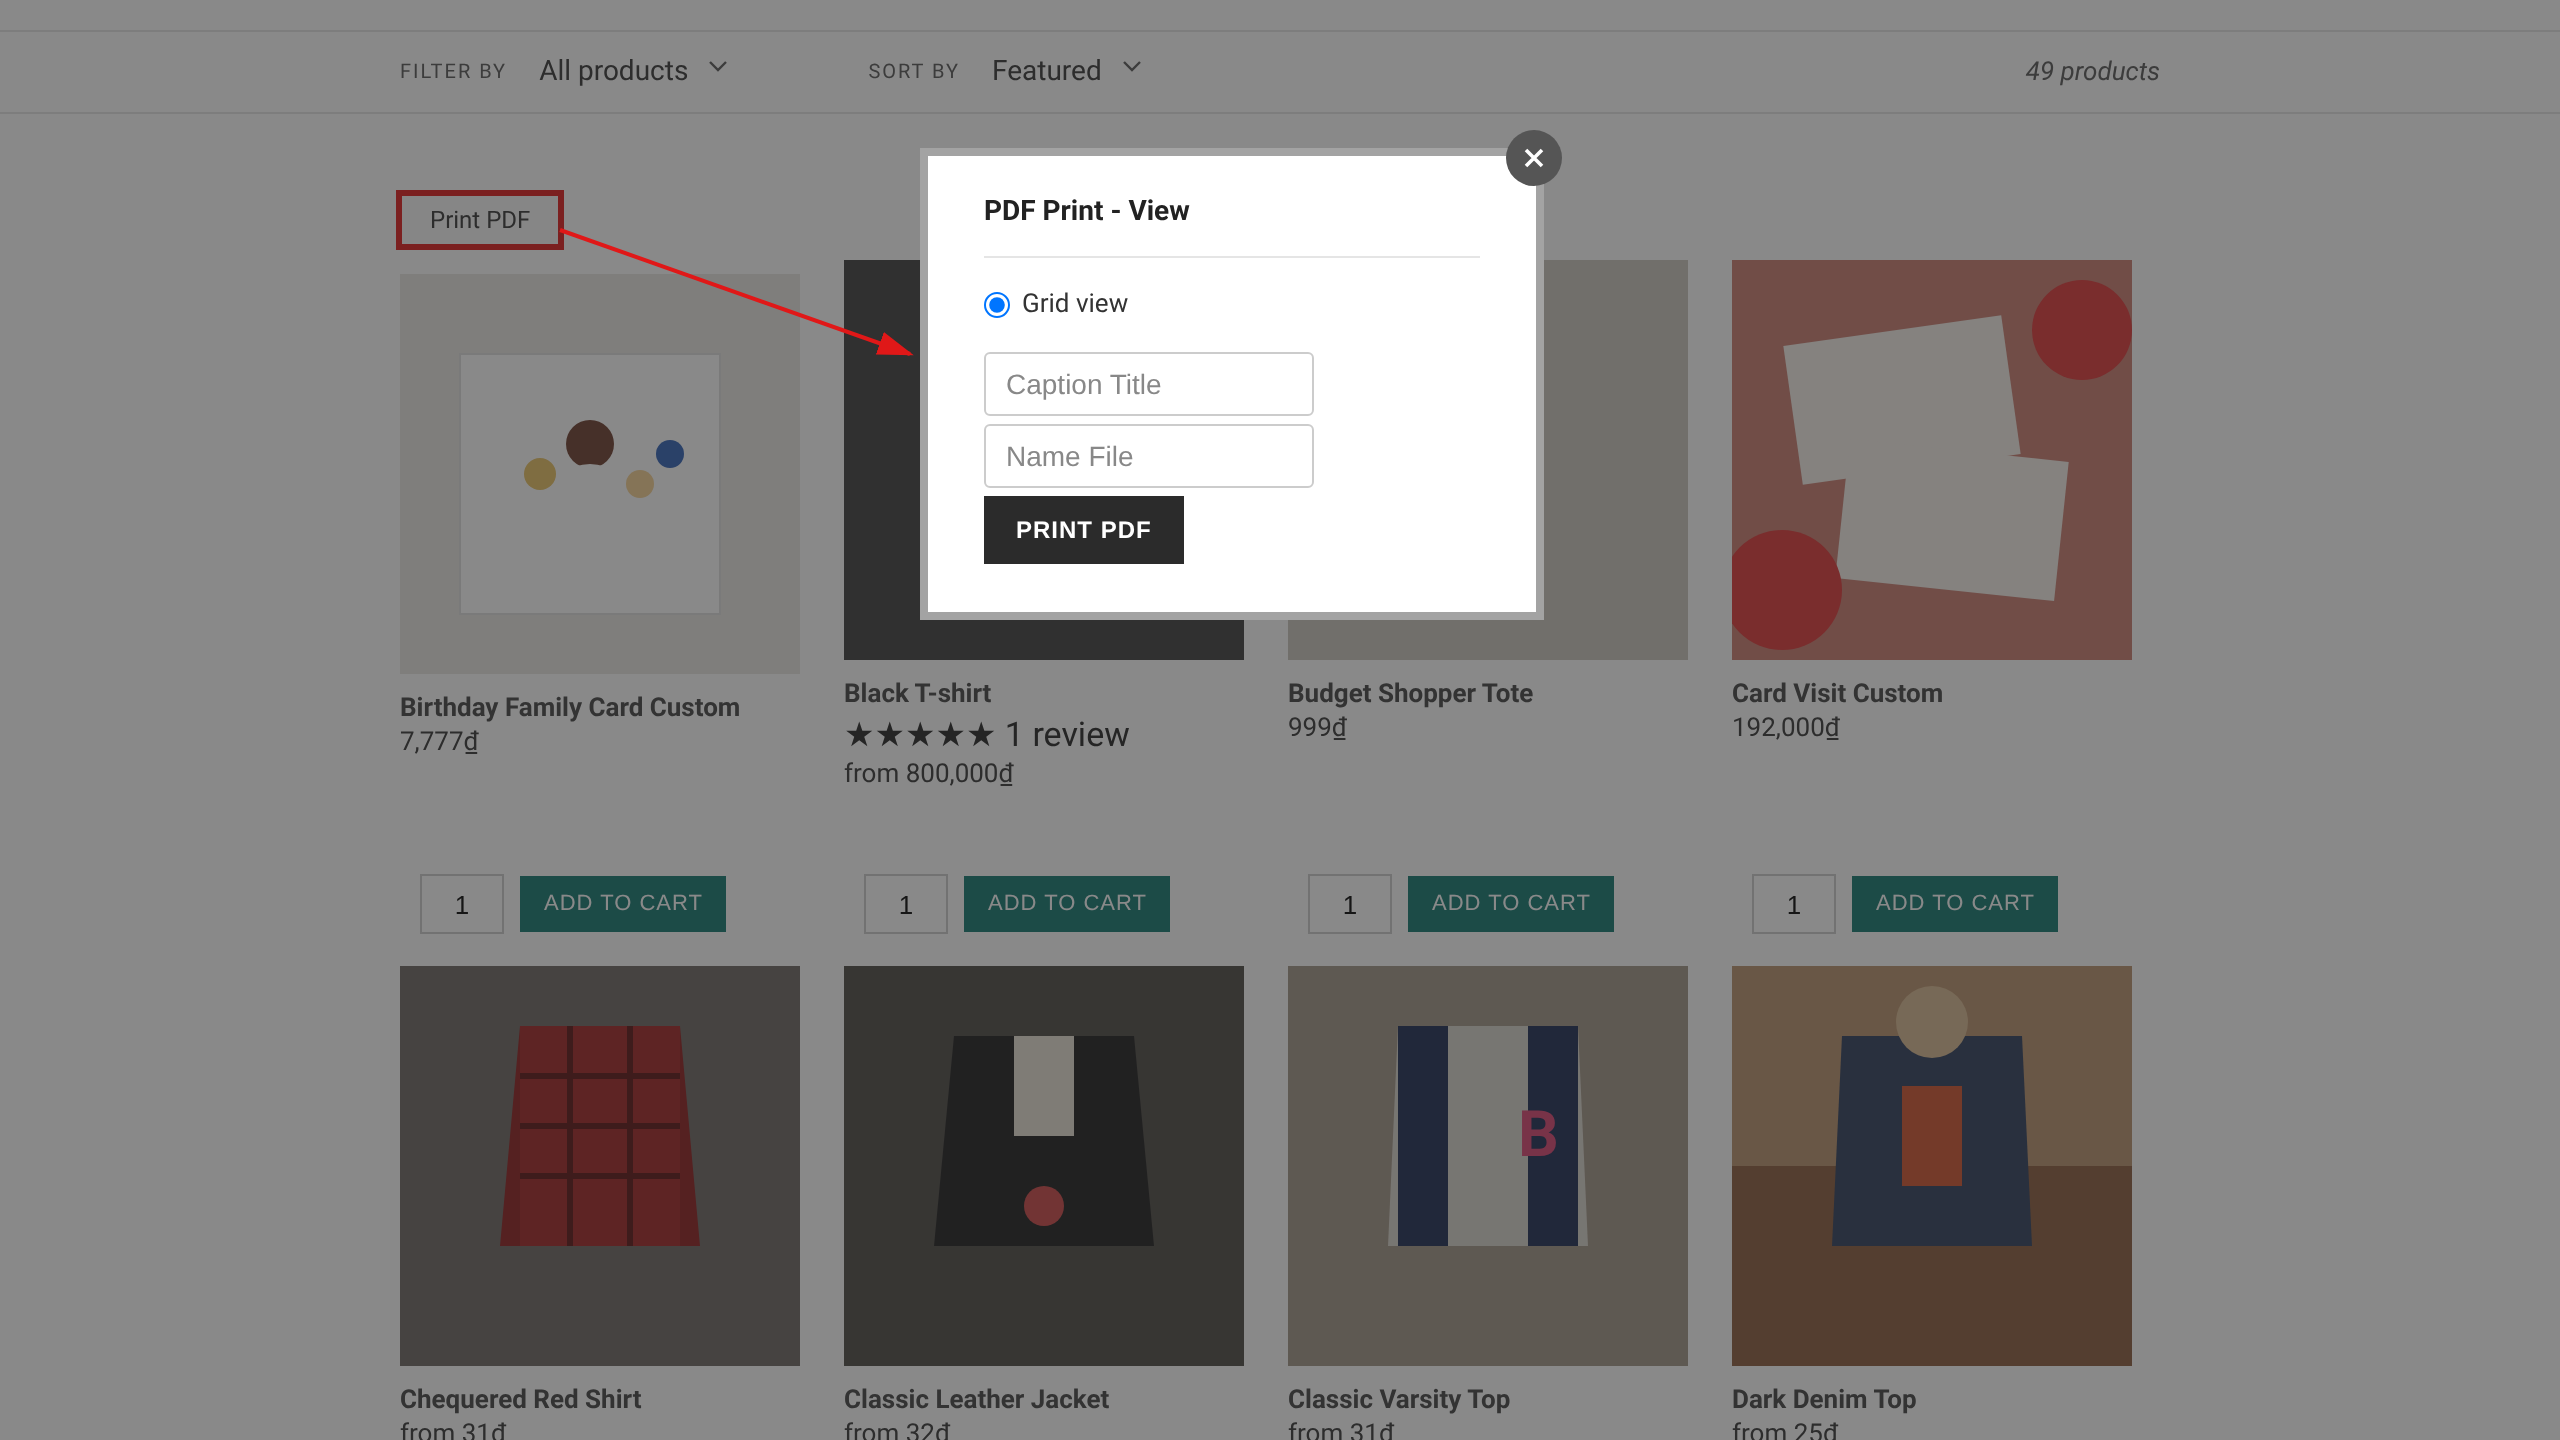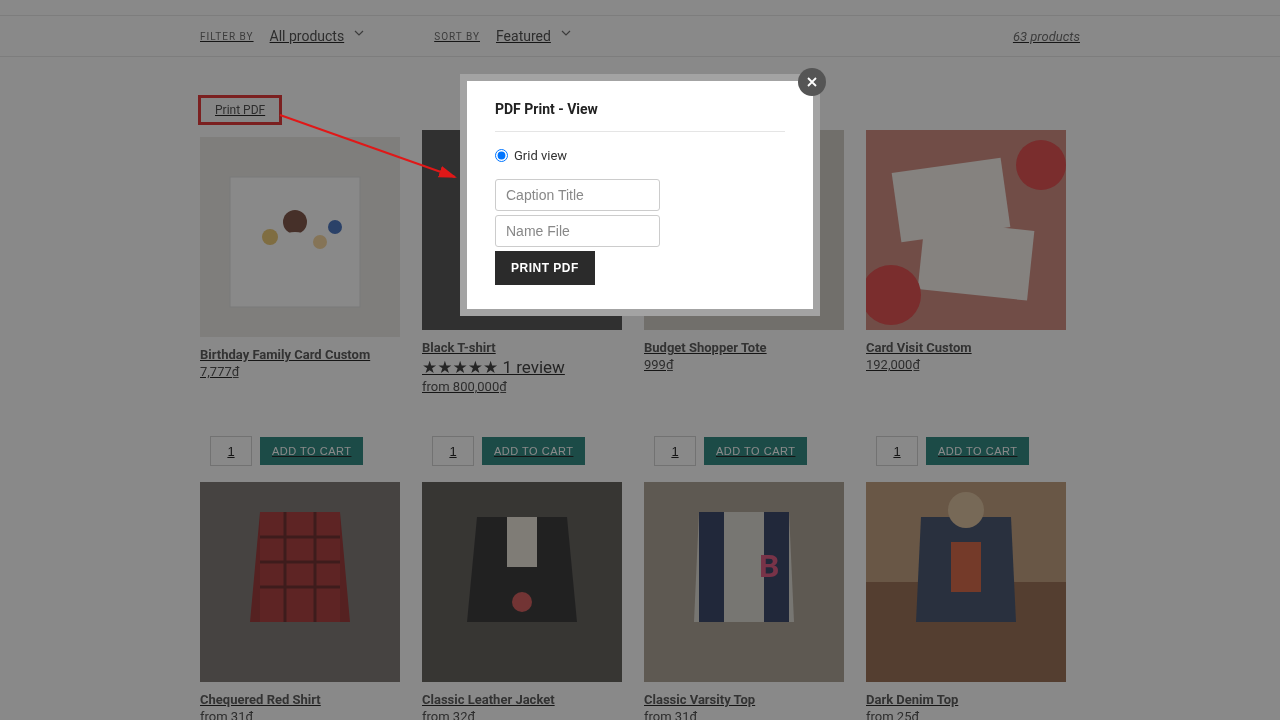--- a/index.html
+++ b/index.html
@@ -1,17 +1,17 @@
 <!DOCTYPE html>
 <html><head>
 <meta charset="utf-8">
 <style>
 * { box-sizing: border-box; margin: 0; padding: 0; }
 body { font-family: -apple-system, BlinkMacSystemFont, "Segoe UI", Roboto, Arial, sans-serif; background: #fff; width: 1280px; height: 720px; overflow: hidden; position: relative; }
-.page { width: 1280px; height: 720px; text-decoration: underline; }
+.page { width: 1280px; height: 720px; }
 .topbar { height: 16px; border-bottom: 1px solid #e5e5e5; }
 .filter-row { display: flex; align-items: center; padding: 12px 200px; font-size: 13px; }
 .filter-label { font-size: 10px; letter-spacing: 1px; color: #555; margin-right: 16px; }
 .filter-select { display: inline-flex; align-items: flex-start; gap: 10px; color: #333; font-size: 14px; }
 .chev { width: 10px; height: 10px; }
 .sort-group { margin-left: 70px; display: flex; align-items: center; }
 .count { margin-left: auto; font-style: italic; color: #555; font-size: 13px; }
 .divider { border-top: 1px solid #e5e5e5; margin-bottom: 40px; }
 .grid { display: grid; grid-template-columns: repeat(4, 200px); gap: 22px; padding: 0 200px; justify-content: start; }
 .print-pdf-btn { border: 1px solid #ccc; background: #f9f9f9; padding: 5px 14px; font-size: 12px; color: #333; width: fit-content; margin-bottom: 14px; }
@@ -19,21 +19,21 @@
 .card { display: flex; flex-direction: column; }
 .thumb { width: 200px; height: 200px; background: #d0d0d0; display: flex; align-items: center; justify-content: center; overflow: hidden; }
 .thumb svg { width: 100%; height: 100%; }
 .title { font-weight: 700; font-size: 13px; color: #404040; margin-top: 10px; }
 .stars { color: #222; font-size: 17px; margin-top: 2px; }
 .price { font-size: 13px; color: #333; margin-top: 2px; }
 .cart-row { display: flex; gap: 8px; margin: 20px 0 16px 10px; align-items: center; }
 .qty { width: 42px; height: 30px; border: 1px solid #ccc; text-align: center; font-size: 13px; }
 .add-btn { background: #0f766e; color: #fff; border: none; padding: 8px 12px; font-size: 11px; letter-spacing: 0.5px; }
 .dim-overlay { position: absolute; inset: 0; background: rgba(40,40,40,0.55); }
-.modal { position: absolute; left: 460px; top: 74px; width: 360px; background: #fff; border: 7px solid #a3a3a3; padding: 20px 28px 24px; }
+.modal { position: absolute; left: 460px; top: 74px; width: 312px; background: #fff; border: 4px solid #a3a3a3; padding: 20px 28px 24px; }
 .modal-title { font-weight: 700; font-size: 14px; color: #222; margin-bottom: 14px; }
 .modal hr { border: none; border-top: 1px solid #e5e5e5; margin-bottom: 16px; }
 .radio-row { display: flex; align-items: center; gap: 6px; font-size: 13px; color: #333; margin-bottom: 10px; }
 .modal input[type="text"] { width: 165px; padding: 7px 10px; border: 1px solid #ccc; border-radius: 3px; font-size: 14px; color: #666; margin-bottom: 4px; }
 .modal input[type="text"]::placeholder { color: #888; }
 .print-btn { background: #2b2b2b; color: #fff; border: none; padding: 10px 16px; font-size: 12px; font-weight: 700; letter-spacing: 0.5px; }
 .close-btn { position: absolute; right: -13px; top: -13px; width: 28px; height: 28px; border-radius: 50%; background: #555; color: #fff; display: flex; align-items: center; justify-content: center; font-size: 15px; border: none; }
 .arrow { position: absolute; left: 275px; top: 105px; pointer-events: none; }
 </style>
 </head>
@@ -51,21 +51,21 @@
     </span>
     <div class="sort-group">
       <span class="filter-label">SORT BY</span>
       <span class="filter-select">
         <span>Featured</span>
         <svg class="chev" viewBox="0 0 10 10">
             <path d="M1 3 L5 7 L9 3" stroke="#555" stroke-width="1.2" fill="none"></path>
           </svg>
       </span>
     </div>
-    <span class="count">63 products</span>
+    <span class="count">49 products</span>
   </div>
   <div class="divider"></div>
 
   <div class="grid">
 
     <div class="card">
       <div class="print-pdf-btn highlight">Print PDF</div>
       <div class="thumb">
         <svg viewBox="0 0 200 200">
             <rect width="200" height="200" fill="#e8e6e2"></rect>

